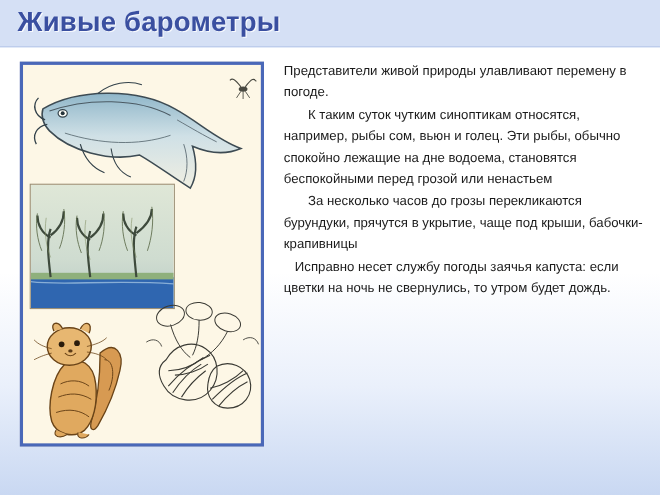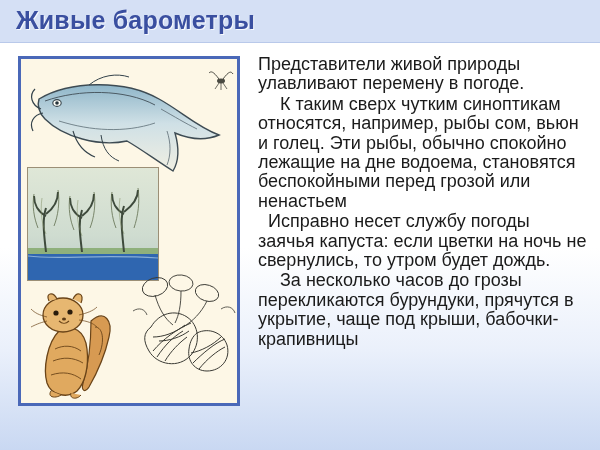--- a/index.html
+++ b/index.html
@@ -105,21 +105,21 @@
     height: 26px;
   }
   
   .text-col {
     position: absolute;
     left: 258px;
     top: 55px;
     width: 330px;
   }
   .para {
-    font-size: 18px;
+    font-size: 12px;
     line-height: 19.4px;
     color: #1b1b1b;
     margin: 0 0 1px 0;
     text-align: left;
   }
   .para.indent {
     text-indent: 22px;
   }
   .para.indent-sm {
     text-indent: 10px;
@@ -261,18 +261,18 @@
           <path d="M22,104 C18,110 26,112 32,108" fill="#e0a95f" stroke="#6a4418" stroke-width="1"></path>
           <path d="M42,106 C40,112 48,113 52,108" fill="#e0a95f" stroke="#6a4418" stroke-width="1"></path>
         </svg>
       </div>
 
     </div>
   </div>
 
   <div class="text-col">
     <p class="para">Представители живой природы улавливают перемену в погоде.</p>
-    <p class="para indent">К таким сверх чутким синоптикам относятся, например, рыбы сом, вьюн и голец. Эти рыбы, обычно спокойно лежащие на дне водоема, становятся беспокойными перед грозой или ненастьем</p>
+    <p class="para indent">К таким суток чутким синоптикам относятся, например, рыбы сом, вьюн и голец. Эти рыбы, обычно спокойно лежащие на дне водоема, становятся беспокойными перед грозой или ненастьем</p>
+    <p class="para indent">За несколько часов до грозы перекликаются бурундуки, прячутся в укрытие, чаще под крыши, бабочки-крапивницы</p>
     <p class="para indent-sm">Исправно несет службу погоды заячья капуста: если цветки на ночь не свернулись, то утром будет дождь.</p>
-    <p class="para indent">За несколько часов до грозы перекликаются бурундуки, прячутся в укрытие, чаще под крыши, бабочки-крапивницы</p>
   </div>
 
 </div>
 
 </body></html>

